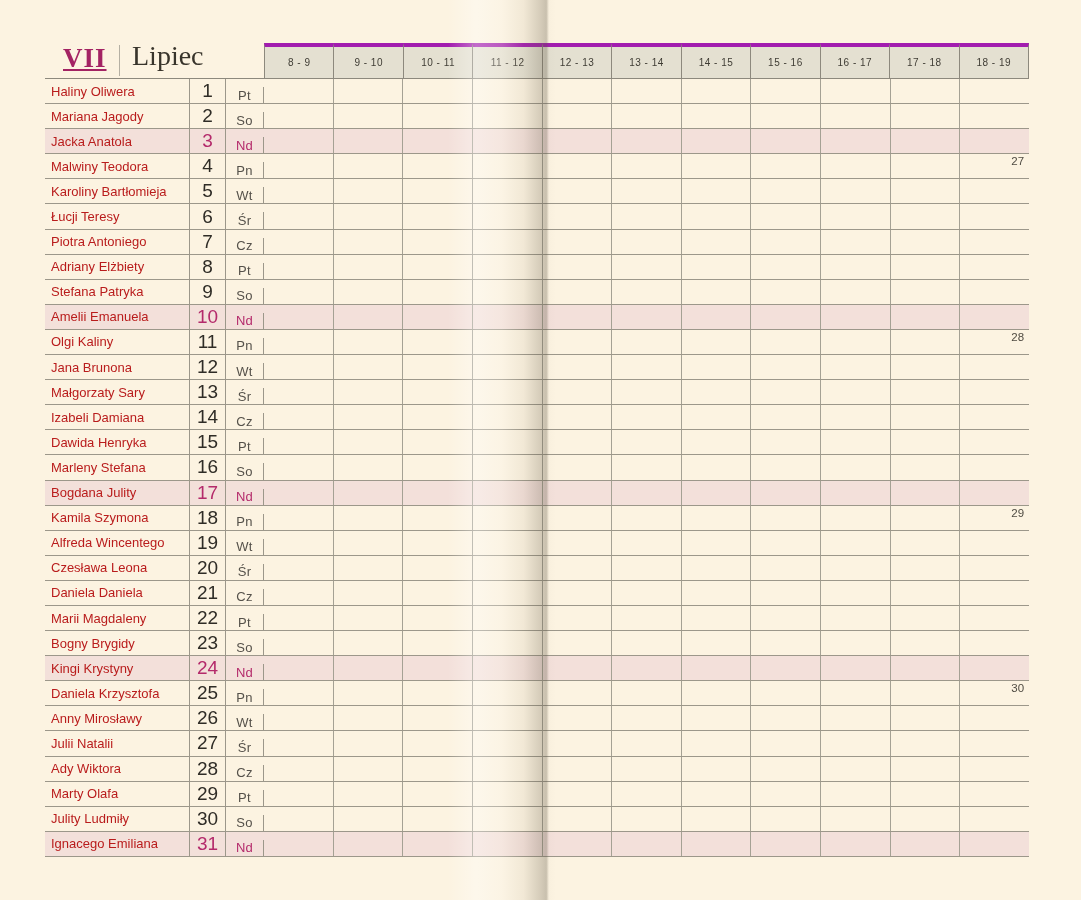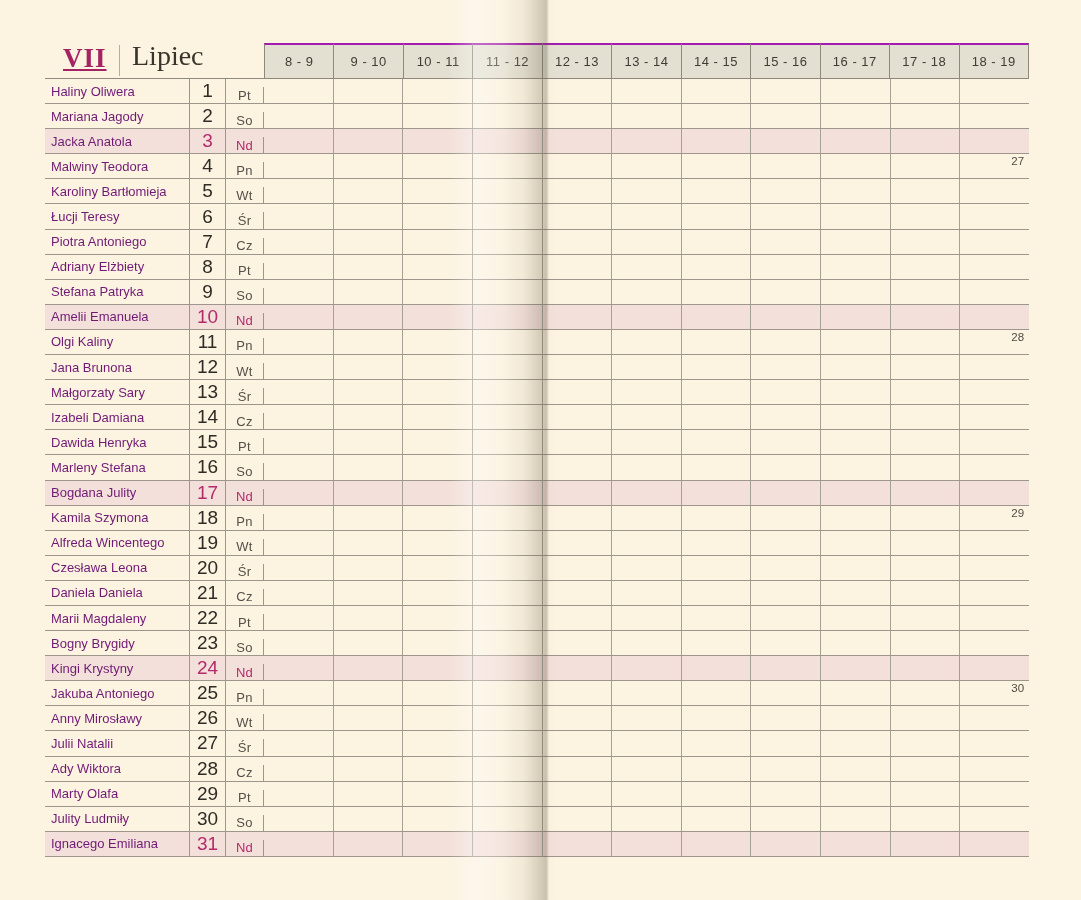--- a/index.html
+++ b/index.html
@@ -29,24 +29,24 @@
   }
   
   .hour-header-row{
     position:absolute;left:264px;top:43px;
     width:765px;height:35px;
     display:flex;box-sizing:border-box;
   }
   .hour-header-cell{
     flex:1 1 0;box-sizing:border-box;
     background:#e4e0d1;
-    border-top:2px solid #a21caf;
+    border-top:4px solid #a21caf;
     border-right:1px solid #8d897d;
     display:flex;align-items:center;justify-content:center;
-    font-size:13px;color:#3f3c34;letter-spacing:0.5px;
+    font-size:10px;color:#3f3c34;letter-spacing:0.5px;
   }
   .hour-header-cell:first-child{border-left:1px solid #8d897d;}
   
   .rows{
     position:absolute;left:45px;top:78px;
     width:984px;height:778px;
     display:flex;flex-direction:column;
     border-top:1px solid #8d897d;
     box-sizing:content-box;
   }
@@ -54,21 +54,21 @@
     flex:1 1 0;display:flex;
     box-sizing:border-box;
     border-bottom:1px solid #9c978a;
   }
   .day-row.sunday{background:#f3e0da;}
   .c-name{
     width:145px;box-sizing:border-box;flex:none;
     border-right:1px solid #9c978a;
     display:flex;align-items:center;
     padding-left:6px;
-    font-size:13px;color:#701a75;
+    font-size:13px;color:#b91c1c;
     white-space:nowrap;overflow:hidden;
   }
   .c-num{
     width:36px;box-sizing:border-box;flex:none;
     border-right:1px solid #9c978a;
     display:flex;align-items:center;justify-content:center;
     font-size:19px;color:#2f2c26;
   }
   .c-dow{
     width:38px;box-sizing:border-box;flex:none;
@@ -512,21 +512,21 @@
         <div class="c-hour"></div>
         <div class="c-hour"></div>
         <div class="c-hour"></div>
         <div class="c-hour"></div>
         <div class="c-hour"></div>
         <div class="c-hour"></div>
         <div class="c-hour"></div>
         <div class="c-hour"></div>
       </div>
       <div class="day-row">
-    <div class="c-name">Jakuba Antoniego</div>
+    <div class="c-name">Daniela Krzysztofa</div>
     <div class="c-num">25</div>
     <div class="c-dow">Pn</div>
   <div class="c-hour"></div>
         <div class="c-hour"></div>
         <div class="c-hour"></div>
         <div class="c-hour"></div>
         <div class="c-hour"></div>
         <div class="c-hour"></div>
         <div class="c-hour"></div>
         <div class="c-hour"></div>

